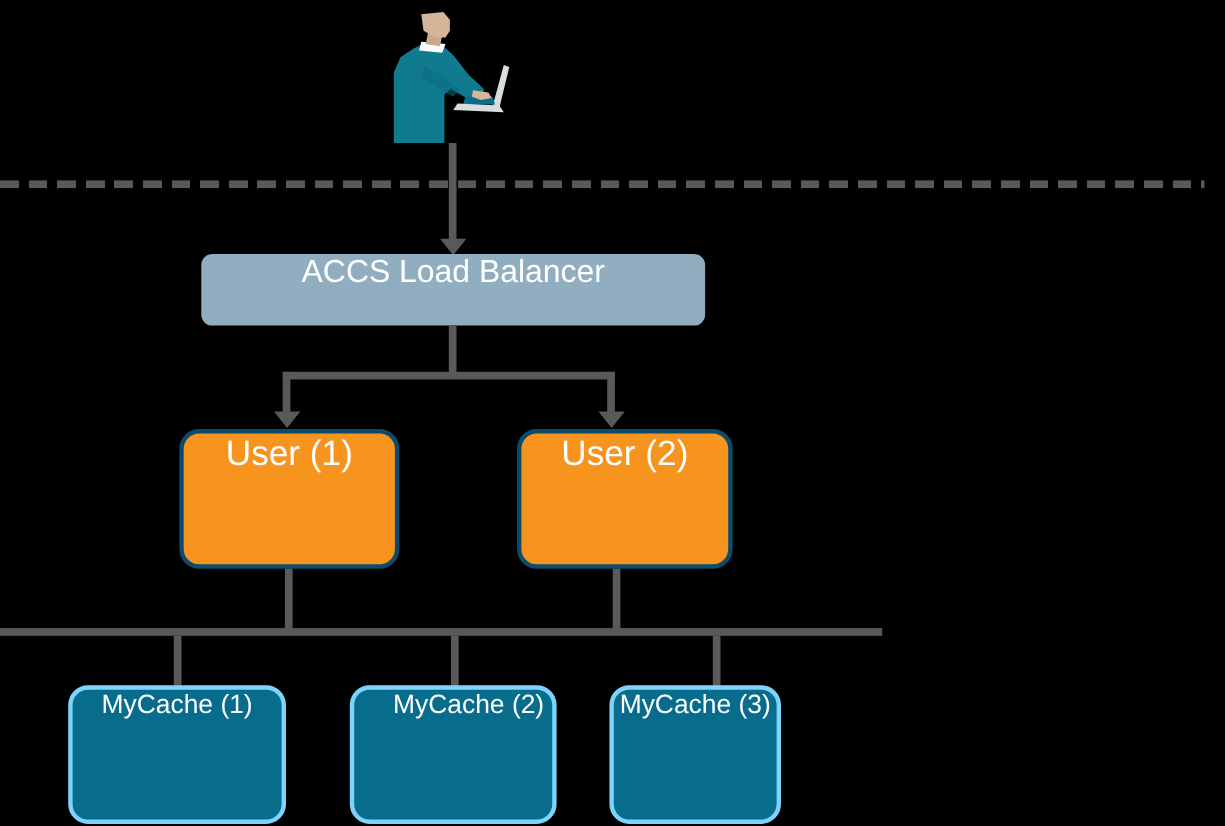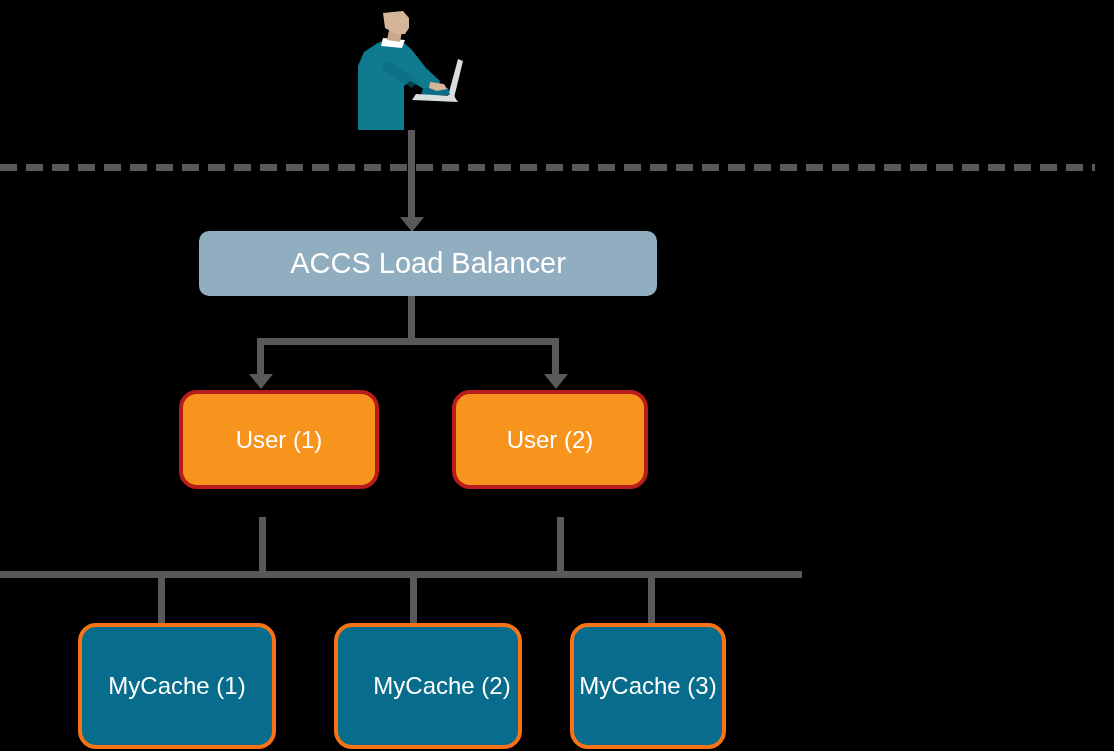--- a/index.html
+++ b/index.html
@@ -11,35 +11,35 @@
   .dashed{
     position:absolute;height:7px;
     background:repeating-linear-gradient(90deg,#595959 0 17px,transparent 17px 26px);
   }
   .arrowhead{
     position:absolute;width:0;height:0;
     border-left:12px solid transparent;border-right:12px solid transparent;
     border-top:15px solid #595959;
   }
   .node{
-    position:absolute;display:flex;align-items:center;justify-content:center;
-    color:#ffffff;box-sizing:border-box;text-align:center;margin-left:16px;
+    position:absolute;display:flex;align-items:flex-start;justify-content:center;
+    color:#ffffff;box-sizing:border-box;text-align:center;
   }
   .lb-node{
     left:183px;top:231px;width:458px;height:65px;border-radius:10px;
     background:#90AEC0;font-size:29px;
   }
   .user-node{
-    top:390px;height:99px;border-radius:18px;border:4px solid #b91c1c;
-    background:#F7941E;font-size:24px;
+    top:390px;height:127px;border-radius:18px;border:4px solid #0c4a6e;
+    background:#F7941E;font-size:32px;
   }
   .user-node.u1{left:163px;width:200px;}
-  .user-node.u2{left:436px;width:196px;}
+  .user-node.u2{left:470px;width:196px;}
   .cache-node{
-    top:623px;height:126px;border-radius:18px;border:4px solid #f97316;
+    top:623px;height:126px;border-radius:18px;border:4px solid #7dd3fc;
     background:#086D8C;font-size:24px;
   }
   .cache-node.c1{left:62px;width:198px;}
   .cache-node.c2{left:318px;width:188px;padding-left:28px;}
   .cache-node.c3{left:554px;width:156px;}
   
   .arrow1-line{left:408px;top:130px;width:7px;height:88px;}
   .arrow1-head{left:400px;top:217px;}
   .boundary{left:0;top:164px;width:1095px;}
   .lb-stem{left:408px;top:296px;width:7px;height:45px;}

